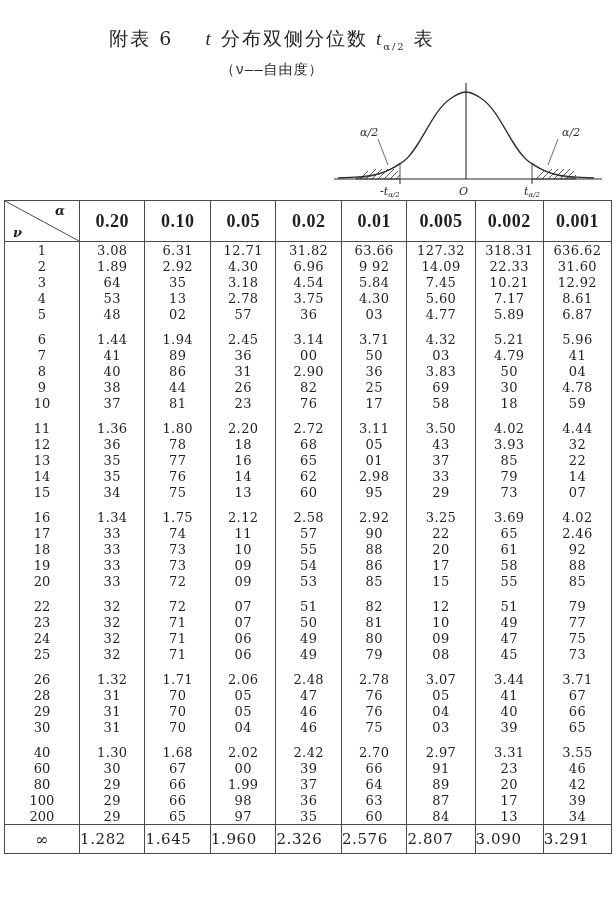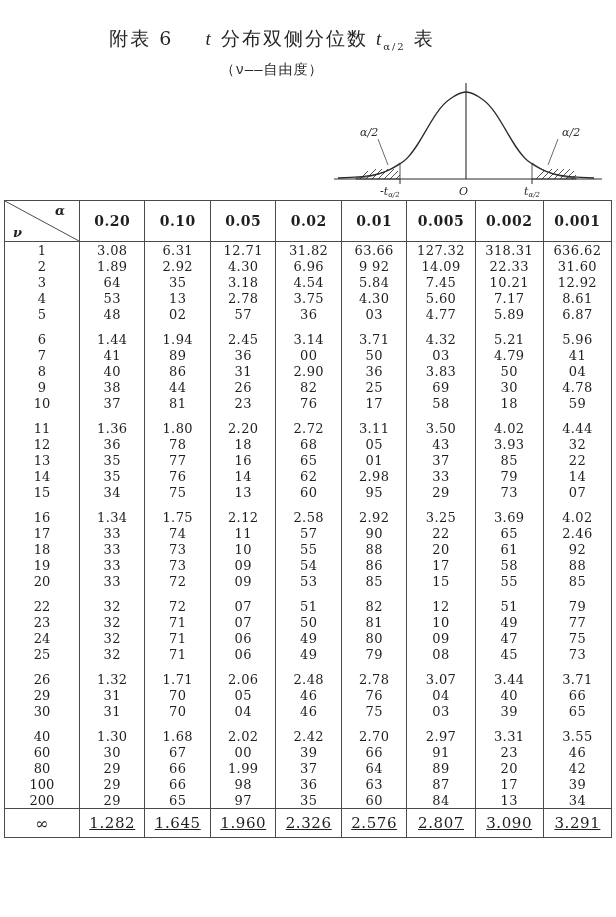--- a/index.html
+++ b/index.html
@@ -98,22 +98,23 @@
   }
   .corner-nu {
     position: absolute;
     left: 8px;
     bottom: 1px;
     font-style: italic;
     font-size: 13px;
   }
   .hdr-cell {
     height: 40px;
-    font-size: 14px;
+    font-size: 18px;
     letter-spacing: 0.5px;
+    font-family: Liberation Serif, serif;
   }
   td.rowlabel {
     width: 74px;
     text-align: right;
     padding-right: 17px;
     font-size: 13px;
     height: 16px;
   }
   td.val {
     text-align: right;
@@ -145,23 +146,22 @@
     height: 28px;
     font-size: 15px;
     letter-spacing: 0.6px;
   }
   tr.inf td.rowlabel {
     text-align: center;
     padding-right: 0;
     font-size: 16px;
   }
   tr.inf td.val {
-    text-align: center;
+    text-align: left;
     padding-right: 0;
-    text-decoration: underline;
   }
 </style>
 </head>
 <body>
 
 <div class="page">
 
   <div class="title-block">
     <div class="title-main">
       <span>附表 6</span>
@@ -567,20 +567,31 @@
             <td class="val">1.32</td>
             <td class="val">1.71</td>
             <td class="val">2.06</td>
             <td class="val">2.48</td>
             <td class="val">2.78</td>
             <td class="val">3.07</td>
             <td class="val">3.44</td>
             <td class="val">3.71</td>
           </tr>
           <tr class="band">
+            <td class="rowlabel">28</td>
+            <td class="val">31</td>
+            <td class="val">70</td>
+            <td class="val">05</td>
+            <td class="val">47</td>
+            <td class="val">76</td>
+            <td class="val">05</td>
+            <td class="val">41</td>
+            <td class="val">67</td>
+          </tr>
+          <tr class="band">
             <td class="rowlabel">29</td>
             <td class="val">31</td>
             <td class="val">70</td>
             <td class="val">05</td>
             <td class="val">46</td>
             <td class="val">76</td>
             <td class="val">04</td>
             <td class="val">40</td>
             <td class="val">66</td>
           </tr>

